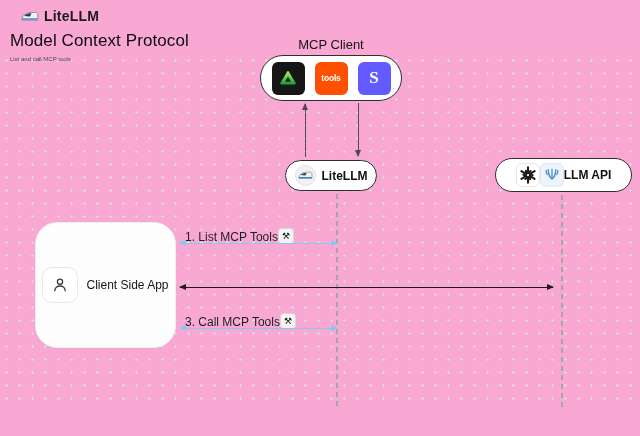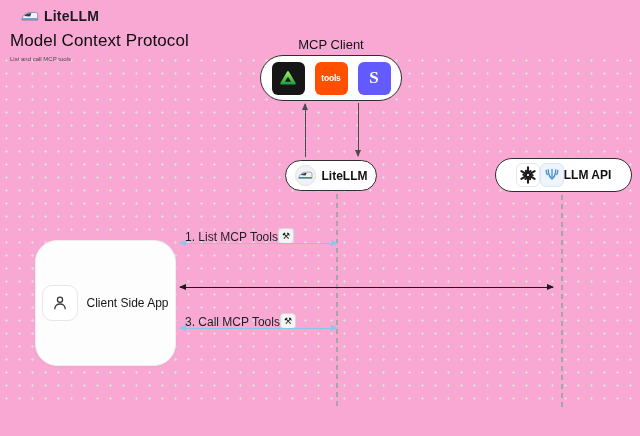--- a/index.html
+++ b/index.html
@@ -32,21 +32,21 @@
   .node-circle{width:21px;height:21px;border-radius:50%;background:#f1f2f4;border:1px solid #e1e2e5;
     display:flex;align-items:center;justify-content:center;box-sizing:border-box;}
   .node-label{font-size:12px;font-weight:600;color:#111;}
 
   .llmapi-pill{left:495px;top:158px;width:137px;height:34px;border-radius:17px;}
   .prov-tile{width:24px;height:24px;border-radius:6px;display:flex;align-items:center;justify-content:center;box-sizing:border-box;}
   .prov-openai{background:#fff;border:1px solid #e7e7e7;}
   .prov-blue{background:#edf4fc;border:1px solid #dbe7f4;}
 
   
-  .client-box{position:absolute;left:35px;top:240px;width:141px;height:126px;background:#fdfdfd;
+  .client-box{position:absolute;left:35px;top:222px;width:141px;height:126px;background:#fdfdfd;
     border:1px solid #ededed;border-radius:22px;box-shadow:0 1px 3px rgba(0,0,0,.04);
     display:flex;align-items:center;justify-content:center;gap:8px;box-sizing:border-box;}
   .person-tile{width:36px;height:36px;background:#fff;border:1px solid #e7e7e7;border-radius:10px;
     display:flex;align-items:center;justify-content:center;box-sizing:border-box;flex:0 0 auto;}
   .client-label{font-size:12px;font-weight:500;color:#161616;}
 
   
   .v-arrow{position:absolute;width:0;border-left:1.5px solid #4b4b4b;}
   .v-up{left:305px;top:104px;height:53px;}
   .v-down{left:358px;top:103px;height:53px;}

